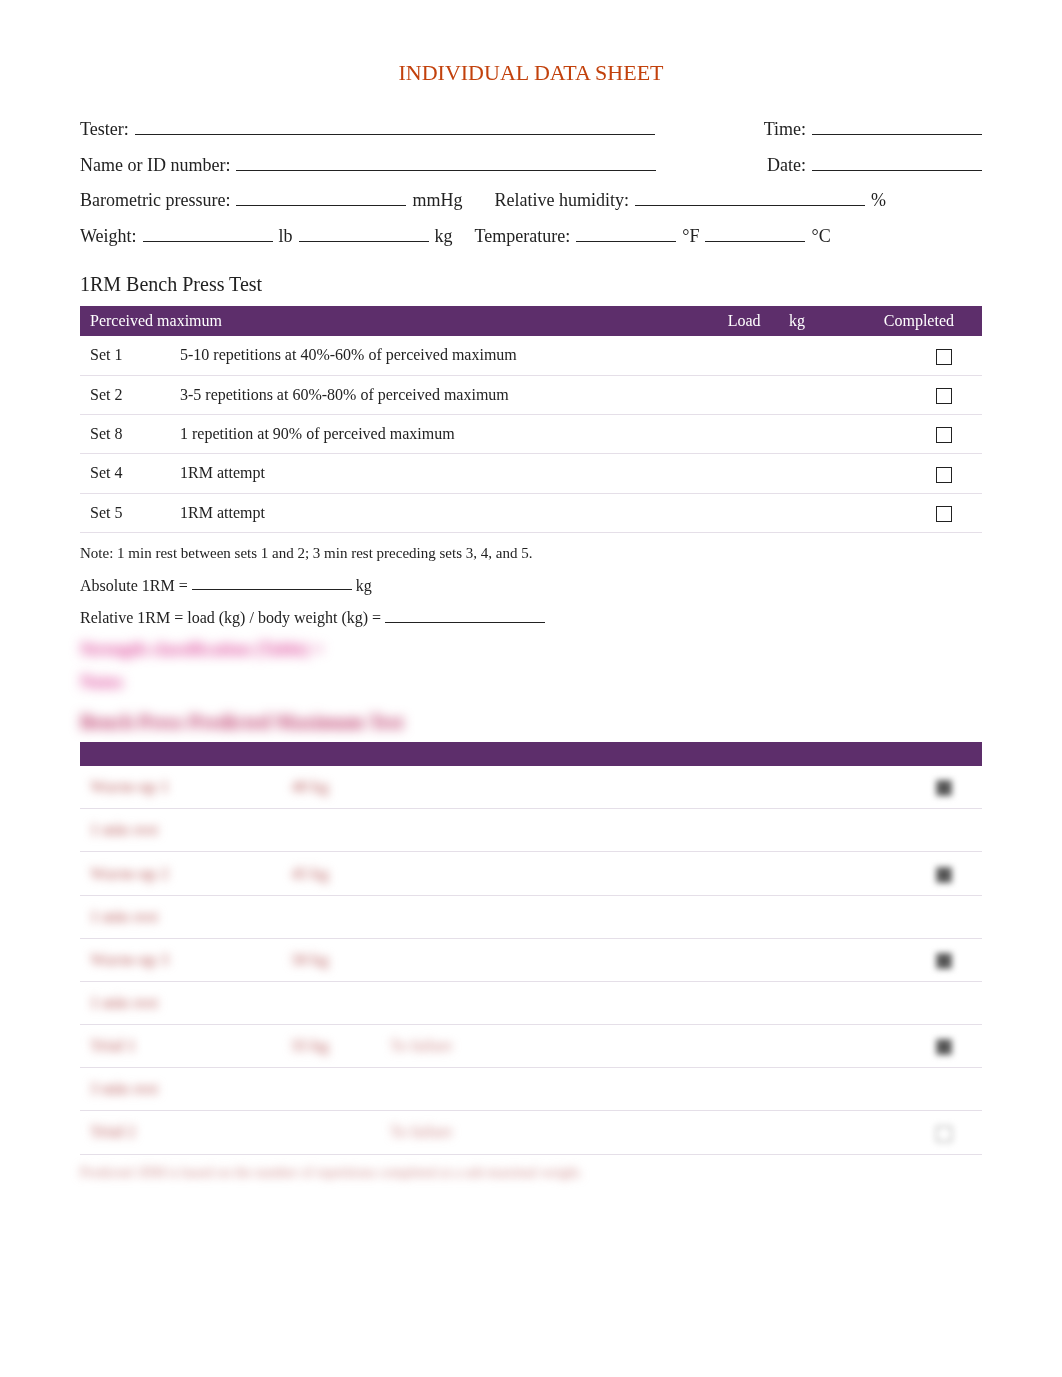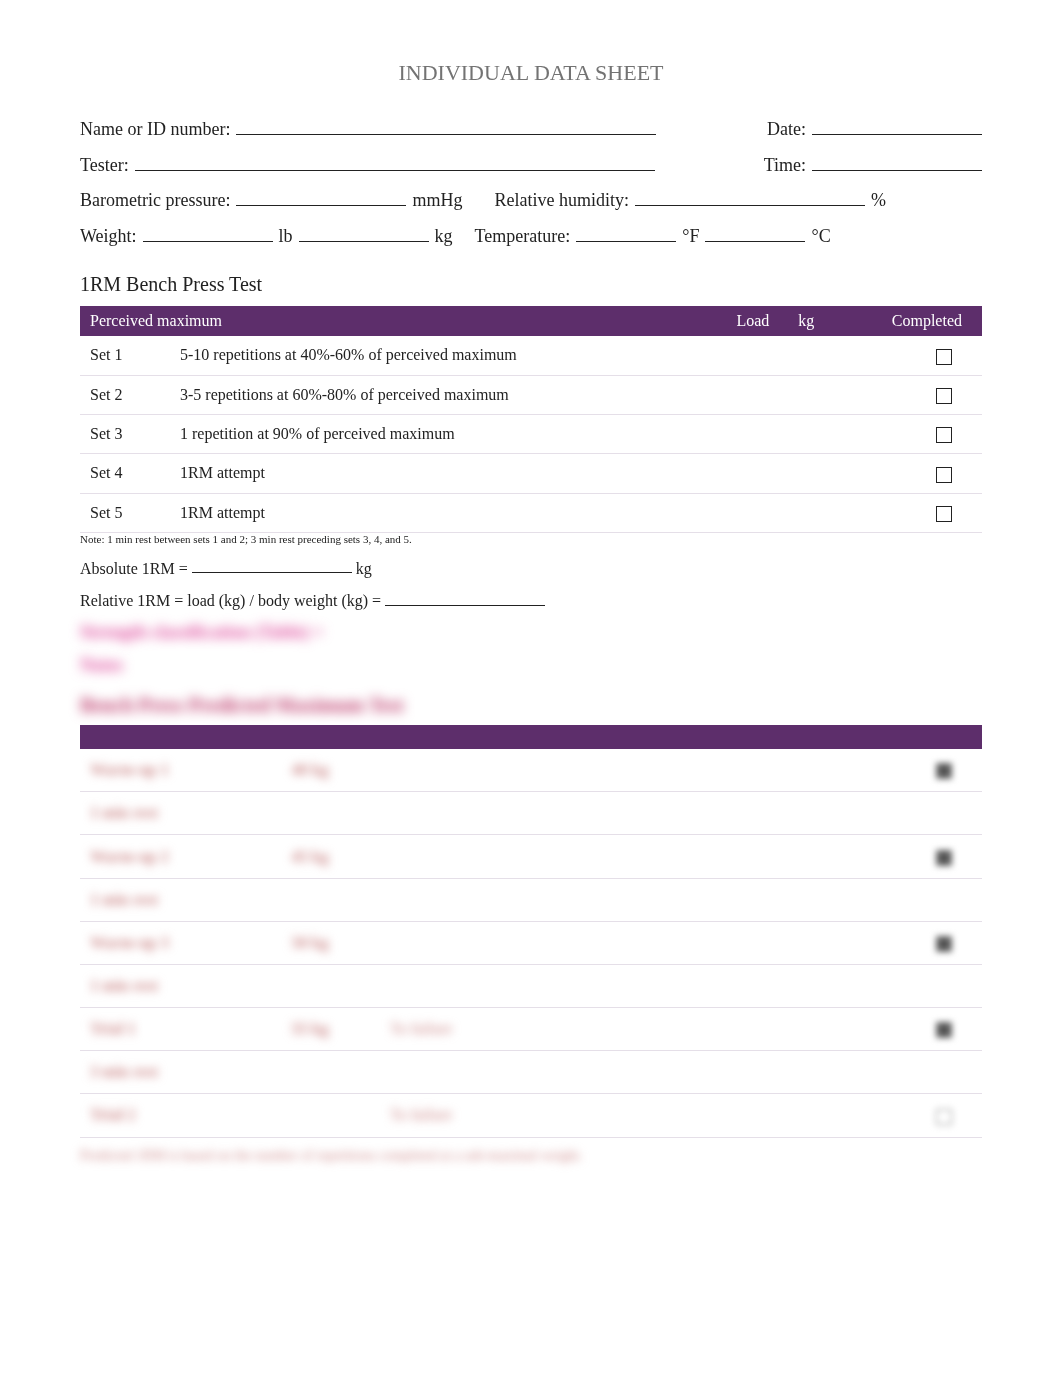--- a/index.html
+++ b/index.html
@@ -15,21 +15,21 @@
     text-align: center;
     color: #5d2e6b;
     font-size: 26px;
     letter-spacing: 0.5px;
     margin-bottom: 6px;
   }
   .subtitle {
     text-align: center;
     font-size: 22px;
     margin-bottom: 28px;
-    color: #737373;
+    color: #c2410c;
   }
   .form-line {
     display: flex;
     align-items: baseline;
     gap: 6px;
     font-size: 18px;
     margin-bottom: 10px;
     white-space: nowrap;
   }
   .blank {
@@ -60,43 +60,43 @@
   .tbl thead th {
     background: #5d2e6b;
     color: #fff;
     font-weight: normal;
     font-size: 16px;
     padding: 6px 10px;
     text-align: left;
   }
   .tbl thead th.load-col { text-align: right; }
   .tbl thead th.kg-col { text-align: center; }
-  .tbl thead th.comp-col { text-align: right; padding-right: 20px; }
+  .tbl thead th.comp-col { text-align: right; padding-right: 28px; }
   .tbl tbody td {
     padding: 10px 10px;
     border-bottom: 1px solid #e5dfe8;
     font-size: 16px;
     vertical-align: middle;
   }
   .tbl tbody td.set-col { width: 70px; }
   .tbl tbody td.load-cell, .tbl tbody td.kg-cell {
     text-align: center;
     color: #d88;
     filter: blur(4px);
   }
   .tbl tbody td.comp-cell { text-align: right; padding-right: 30px; }
   .checkbox {
     display: inline-block;
     width: 14px; height: 14px;
     border: 1px solid #222;
     vertical-align: middle;
   }
   .note {
-    font-size: 11px;
-    margin-top: 0;
+    font-size: 15px;
+    margin-top: 12px;
   }
   .calc-line {
     font-size: 16px;
     margin-top: 10px;
   }
   .calc-blank {
     border-bottom: 1px solid #222;
     display: inline-block;
     min-width: 160px;
     height: 1.1em;
@@ -144,38 +144,38 @@
   .page-wrap { position: relative; min-height: 1377px; }
 </style>
 </head>
 <body>
 
 <div class="page-wrap">
 
 <div class="subtitle">INDIVIDUAL DATA SHEET</div>
 
 <div class="form-line">
+  <span>Tester:</span>
+  <span class="blank" style="width:520px">
+        <span class="blank-val"></span>
+      </span>
+  <span style="flex:1"></span>
+  <span>Time:</span>
+  <span class="blank" style="width:170px">
+        <span class="blank-val"></span>
+      </span>
+</div>
+
+<div class="form-line">
   <span>Name or ID number:</span>
   <span class="blank" style="width:420px">
         <span class="blank-val"></span>
       </span>
   <span style="flex:1"></span>
   <span>Date:</span>
-  <span class="blank" style="width:170px">
-        <span class="blank-val"></span>
-      </span>
-</div>
-
-<div class="form-line">
-  <span>Tester:</span>
-  <span class="blank" style="width:520px">
-        <span class="blank-val"></span>
-      </span>
-  <span style="flex:1"></span>
-  <span>Time:</span>
   <span class="blank" style="width:170px">
         <span class="blank-val"></span>
       </span>
 </div>
 
 
 <div class="form-line">
   <span>Barometric pressure:</span>
   <span class="blank" style="width:170px">
         <span class="blank-val"></span>
@@ -231,21 +231,21 @@
           <td class="comp-cell"><span class="checkbox"></span></td>
         </tr>
         <tr>
           <td class="set-col">Set 2</td>
           <td>3-5 repetitions at 60%-80% of perceived maximum</td>
           <td class="load-cell"></td>
           <td class="kg-cell"></td>
           <td class="comp-cell"><span class="checkbox"></span></td>
         </tr>
         <tr>
-          <td class="set-col">Set 3</td>
+          <td class="set-col">Set 8</td>
           <td>1 repetition at 90% of perceived maximum</td>
           <td class="load-cell"></td>
           <td class="kg-cell"></td>
           <td class="comp-cell"><span class="checkbox"></span></td>
         </tr>
         <tr>
           <td class="set-col">Set 4</td>
           <td>1RM attempt</td>
           <td class="load-cell"></td>
           <td class="kg-cell"></td>

